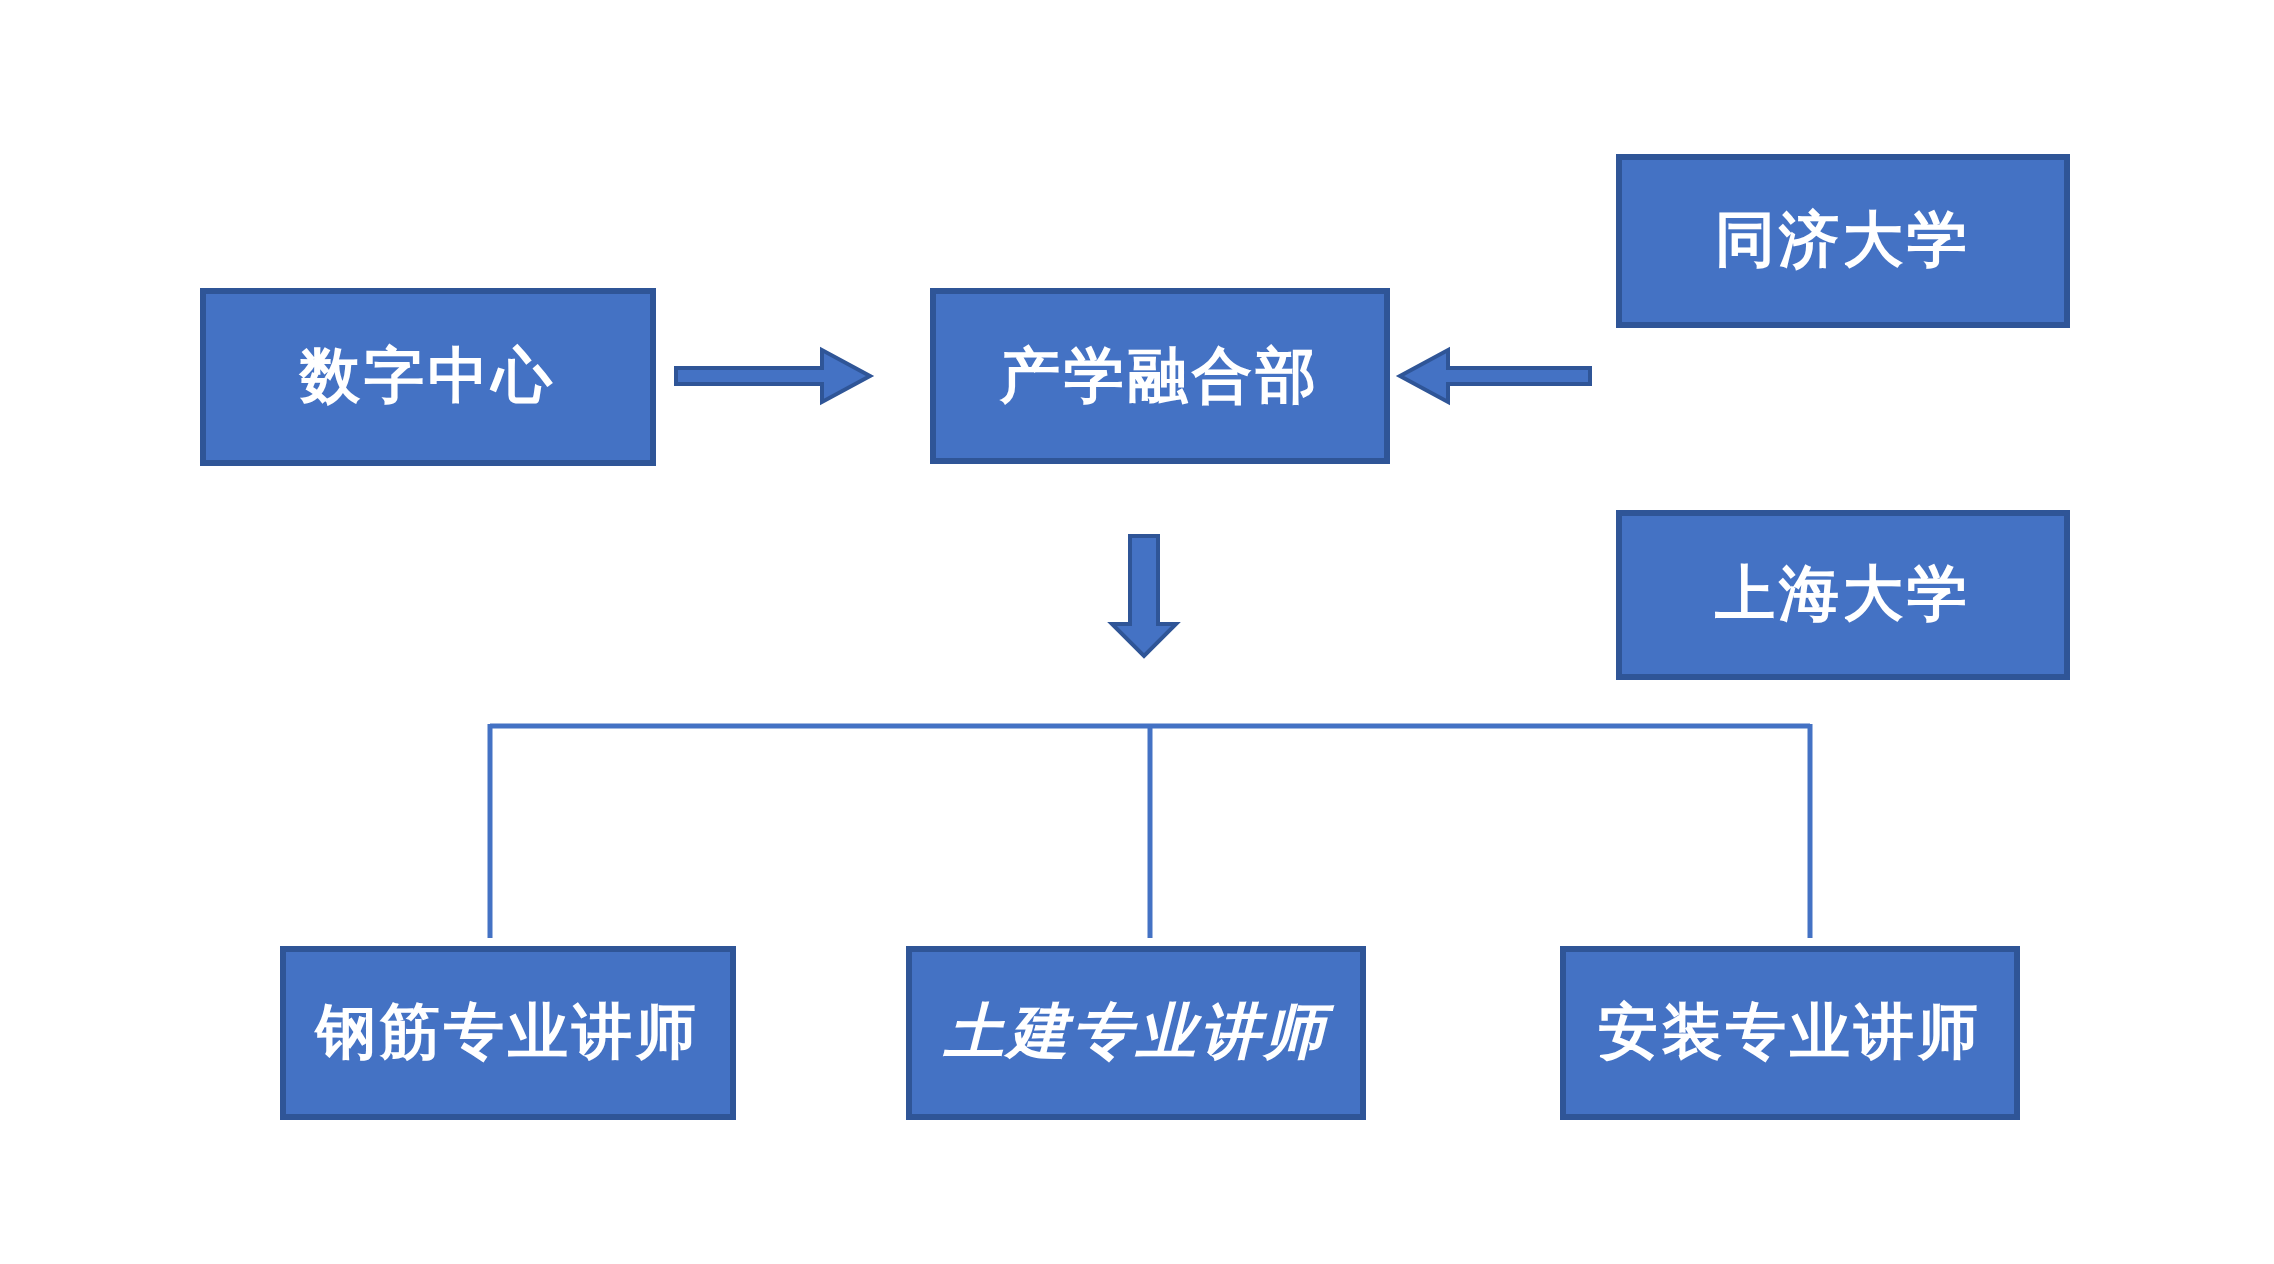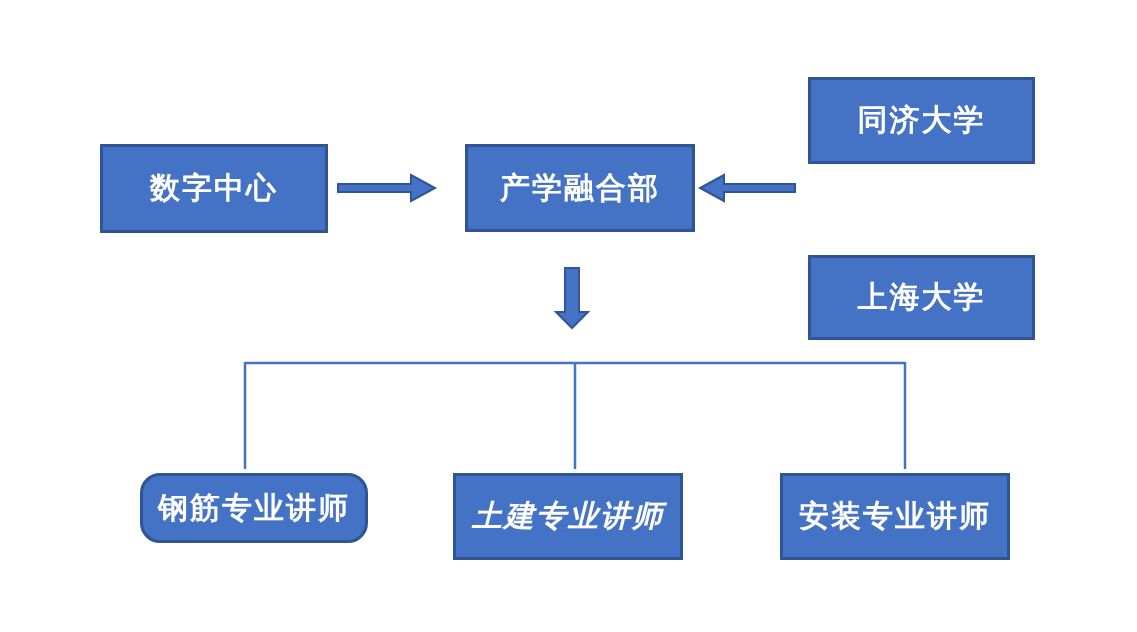--- a/index.html
+++ b/index.html
@@ -49,21 +49,21 @@
     font-size: 30px;
     font-weight: bold;
     letter-spacing: 2px;
     white-space: nowrap;
   }
   
   .n-digital      { left: 100px; top: 144px; width: 228px; height: 89px; }
   .n-integration  { left: 453px; top: 144px; width: 230px; height: 88px; margin-left: 12px; }
   .n-tongji       { left: 808px; top:  77px; width: 227px; height: 87px; text-align: center; }
   .n-shanghai     { left: 808px; top: 207px; width: 227px; height: 85px; margin-top: 48px; }
-  .n-rebar        { left: 140px; top: 473px; width: 228px; height: 70px; border-radius: 20px; }
+  .n-rebar        { left: 140px; top: 473px; width: 228px; height: 87px; }
   .n-civil        { left: 453px; top: 473px; width: 230px; height: 87px; font-style: italic; }
   .n-install      { left: 780px; top: 473px; width: 230px; height: 87px; }
 </style>
 </head>
 <body>
 
 <div class="canvas">
 
   <svg class="overlay" viewBox="0 0 1137 632" xmlns="http://www.w3.org/2000/svg">
 

